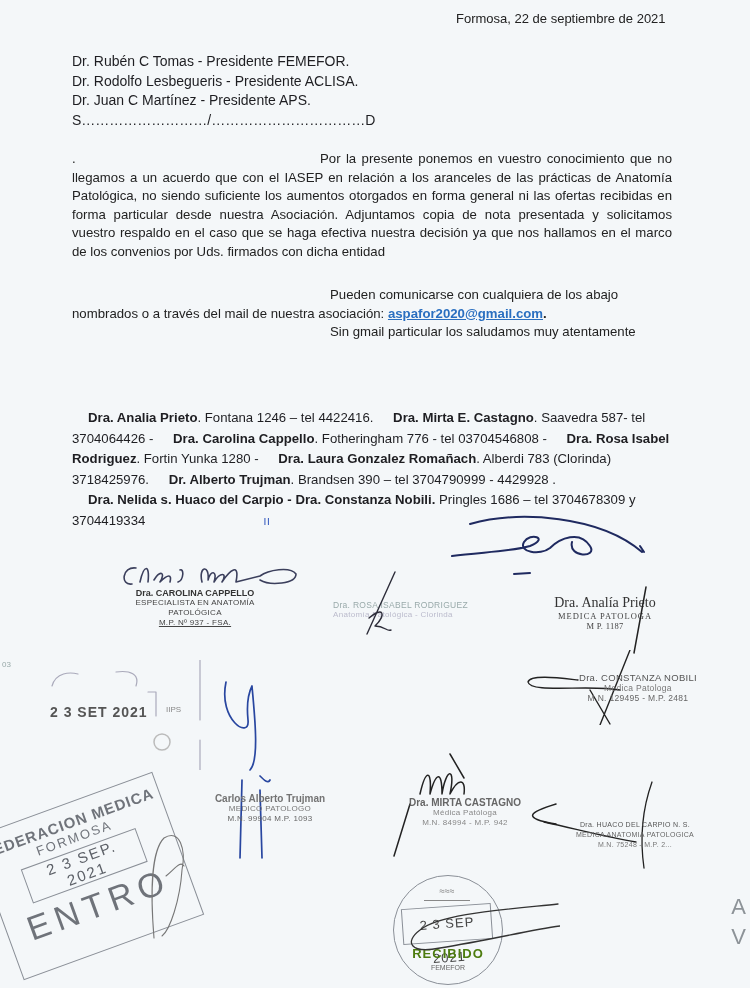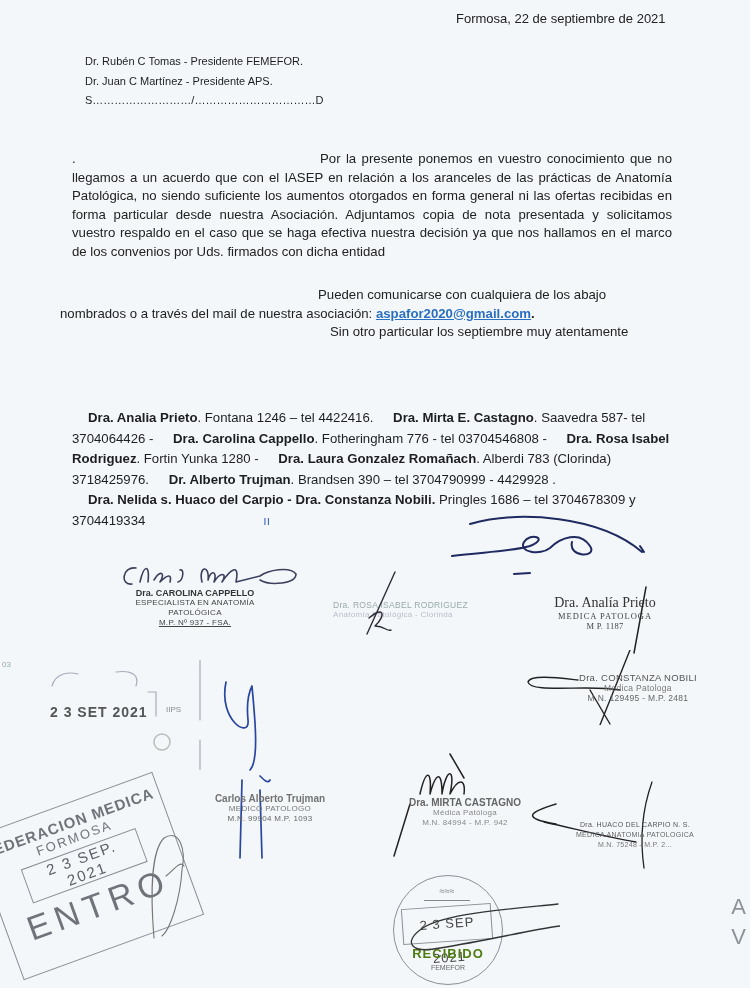--- a/index.html
+++ b/index.html
@@ -7,25 +7,25 @@
     width: 750px; height: 988px; overflow: hidden;
     background: #f4f7f9;
     font-family: "Liberation Sans", sans-serif;
     color: #1e1e22;
     position: relative;
   }
   .page { position: absolute; left: 0; top: 0; width: 750px; height: 988px; }
   .abs { position: absolute; }
   .txt { font-size: 13.2px; line-height: 18.6px; color: #222; }
   .date { left: 428px; top: 10px; font-size: 13px; margin-left: 28px; }
-  .addr { left: 72px; top: 52px; font-size: 11px; line-height: 19.6px; margin-left: 13px; }
+  .addr { left: 72px; top: 52px; font-size: 14px; line-height: 19.6px; }
   .addr div { white-space: nowrap; }
   .body-para { left: 72px; top: 150px; width: 600px; text-align: justify; }
   .body-para .lead { display: inline-block; width: 248px; }
-  .p2 { left: 60px; top: 286px; width: 600px; }
+  .p2 { left: 72px; top: 286px; width: 600px; }
   .p2 .indent { padding-left: 258px; }
   .email { color: #2a6fc0; text-decoration: underline; font-weight: bold; }
   .closing { left: 330px; top: 323px; }
   .contacts { left: 72px; top: 408px; width: 610px; font-size: 13.2px; line-height: 20.6px; }
   .contacts b { font-weight: bold; margin-left: 16px; }
   .mark { color: #3a5ec0; font-size: 12px; margin-left: 118px; }
 
   
   .stamp { font-family: "Liberation Sans", sans-serif; color: #666; }
   .stamp-small { font-size: 8px; letter-spacing: .3px; text-align: center; color: #444; line-height: 10px; }
@@ -37,38 +37,39 @@
 </style>
 </head>
 <body>
 
 <div class="page">
 
   <div class="abs txt date">Formosa, 22 de septiembre de 2021</div>
 
   <div class="abs addr">
     <div>Dr. Rubén C Tomas - Presidente FEMEFOR.</div>
+    <div>Dr. Rodolfo Lesbegueris - Presidente ACLISA.</div>
     <div>Dr. Juan C Martínez - Presidente APS.</div>
     <div>S………………………/……………………………D</div>
   </div>
 
   <div class="abs txt body-para">
     <span class="lead">.</span><span>Por la presente ponemos en vuestro conocimiento</span>
     <span>que no llegamos a un acuerdo que con el IASEP en relación a los aranceles de las prácticas de Anatomía Patológica, no siendo suficiente los aumentos otorgados en forma general ni las ofertas recibidas en forma particular desde nuestra Asociación. Adjuntamos copia de nota presentada y solicitamos vuestro respaldo en el caso que se haga efectiva nuestra decisión ya que nos hallamos en el marco de los convenios por Uds. firmados con dicha entidad</span>
   </div>
 
   <div class="abs txt p2">
     <div class="indent">Pueden comunicarse con cualquiera de los abajo</div>
     <div>
       <span>nombrados o a través del mail de nuestra asociación:</span>
       <span class="email">aspafor2020@gmail.com</span><b>.</b>
     </div>
   </div>
 
-  <div class="abs txt closing">Sin otro particular los septiembre muy atentamente</div>
+  <div class="abs txt closing">Sin gmail particular los saludamos muy atentamente</div>
 
   <div class="abs contacts">
     <b>Dra. Analia Prieto</b><span>. Fontana 1246 – tel 4422416. </span><b>Dra. Mirta E. Castagno</b><span>. Saavedra 587- tel 3704064426 - </span><b>Dra. Carolina Cappello</b><span>.  Fotheringham 776 - tel 03704546808 -  </span><b>Dra. Rosa Isabel Rodriguez</b><span>. Fortin Yunka 1280 -  </span><b>Dra. Laura Gonzalez Romañach</b><span>.   Alberdi 783 (Clorinda)  3718425976. </span><b>Dr. Alberto Trujman</b><span>.  Brandsen 390 – tel 3704790999 - 4429928 . </span><br><b>Dra. Nelida s. Huaco del Carpio - Dra. Constanza Nobili.</b><span>   Pringles 1686 – tel 3704678309 y 3704419334</span><span class="mark">ıı</span>
   </div>
 
   <svg class="abs sig" style="left:110px;top:556px" width="200" height="40">
     <path d="M22 28 C10 30 12 10 26 12 M30 26 C34 8 40 8 38 26 M44 24 C50 14 56 16 50 26 C58 18 62 18 60 26 M70 14 C74 12 74 24 68 26 M92 26 C88 10 100 8 98 24 C100 14 108 14 104 26 C110 16 118 16 112 26 C120 14 130 6 126 26 L150 20 C158 14 180 10 186 18 C186 28 160 30 150 24" stroke="#3b3f5c" stroke-width="1.6"></path>
   </svg>
   <div class="abs stamp" style="left:120px;top:588px;width:150px;text-align:center">
     <div class="stamp-name">Dra. CAROLINA CAPPELLO</div>

